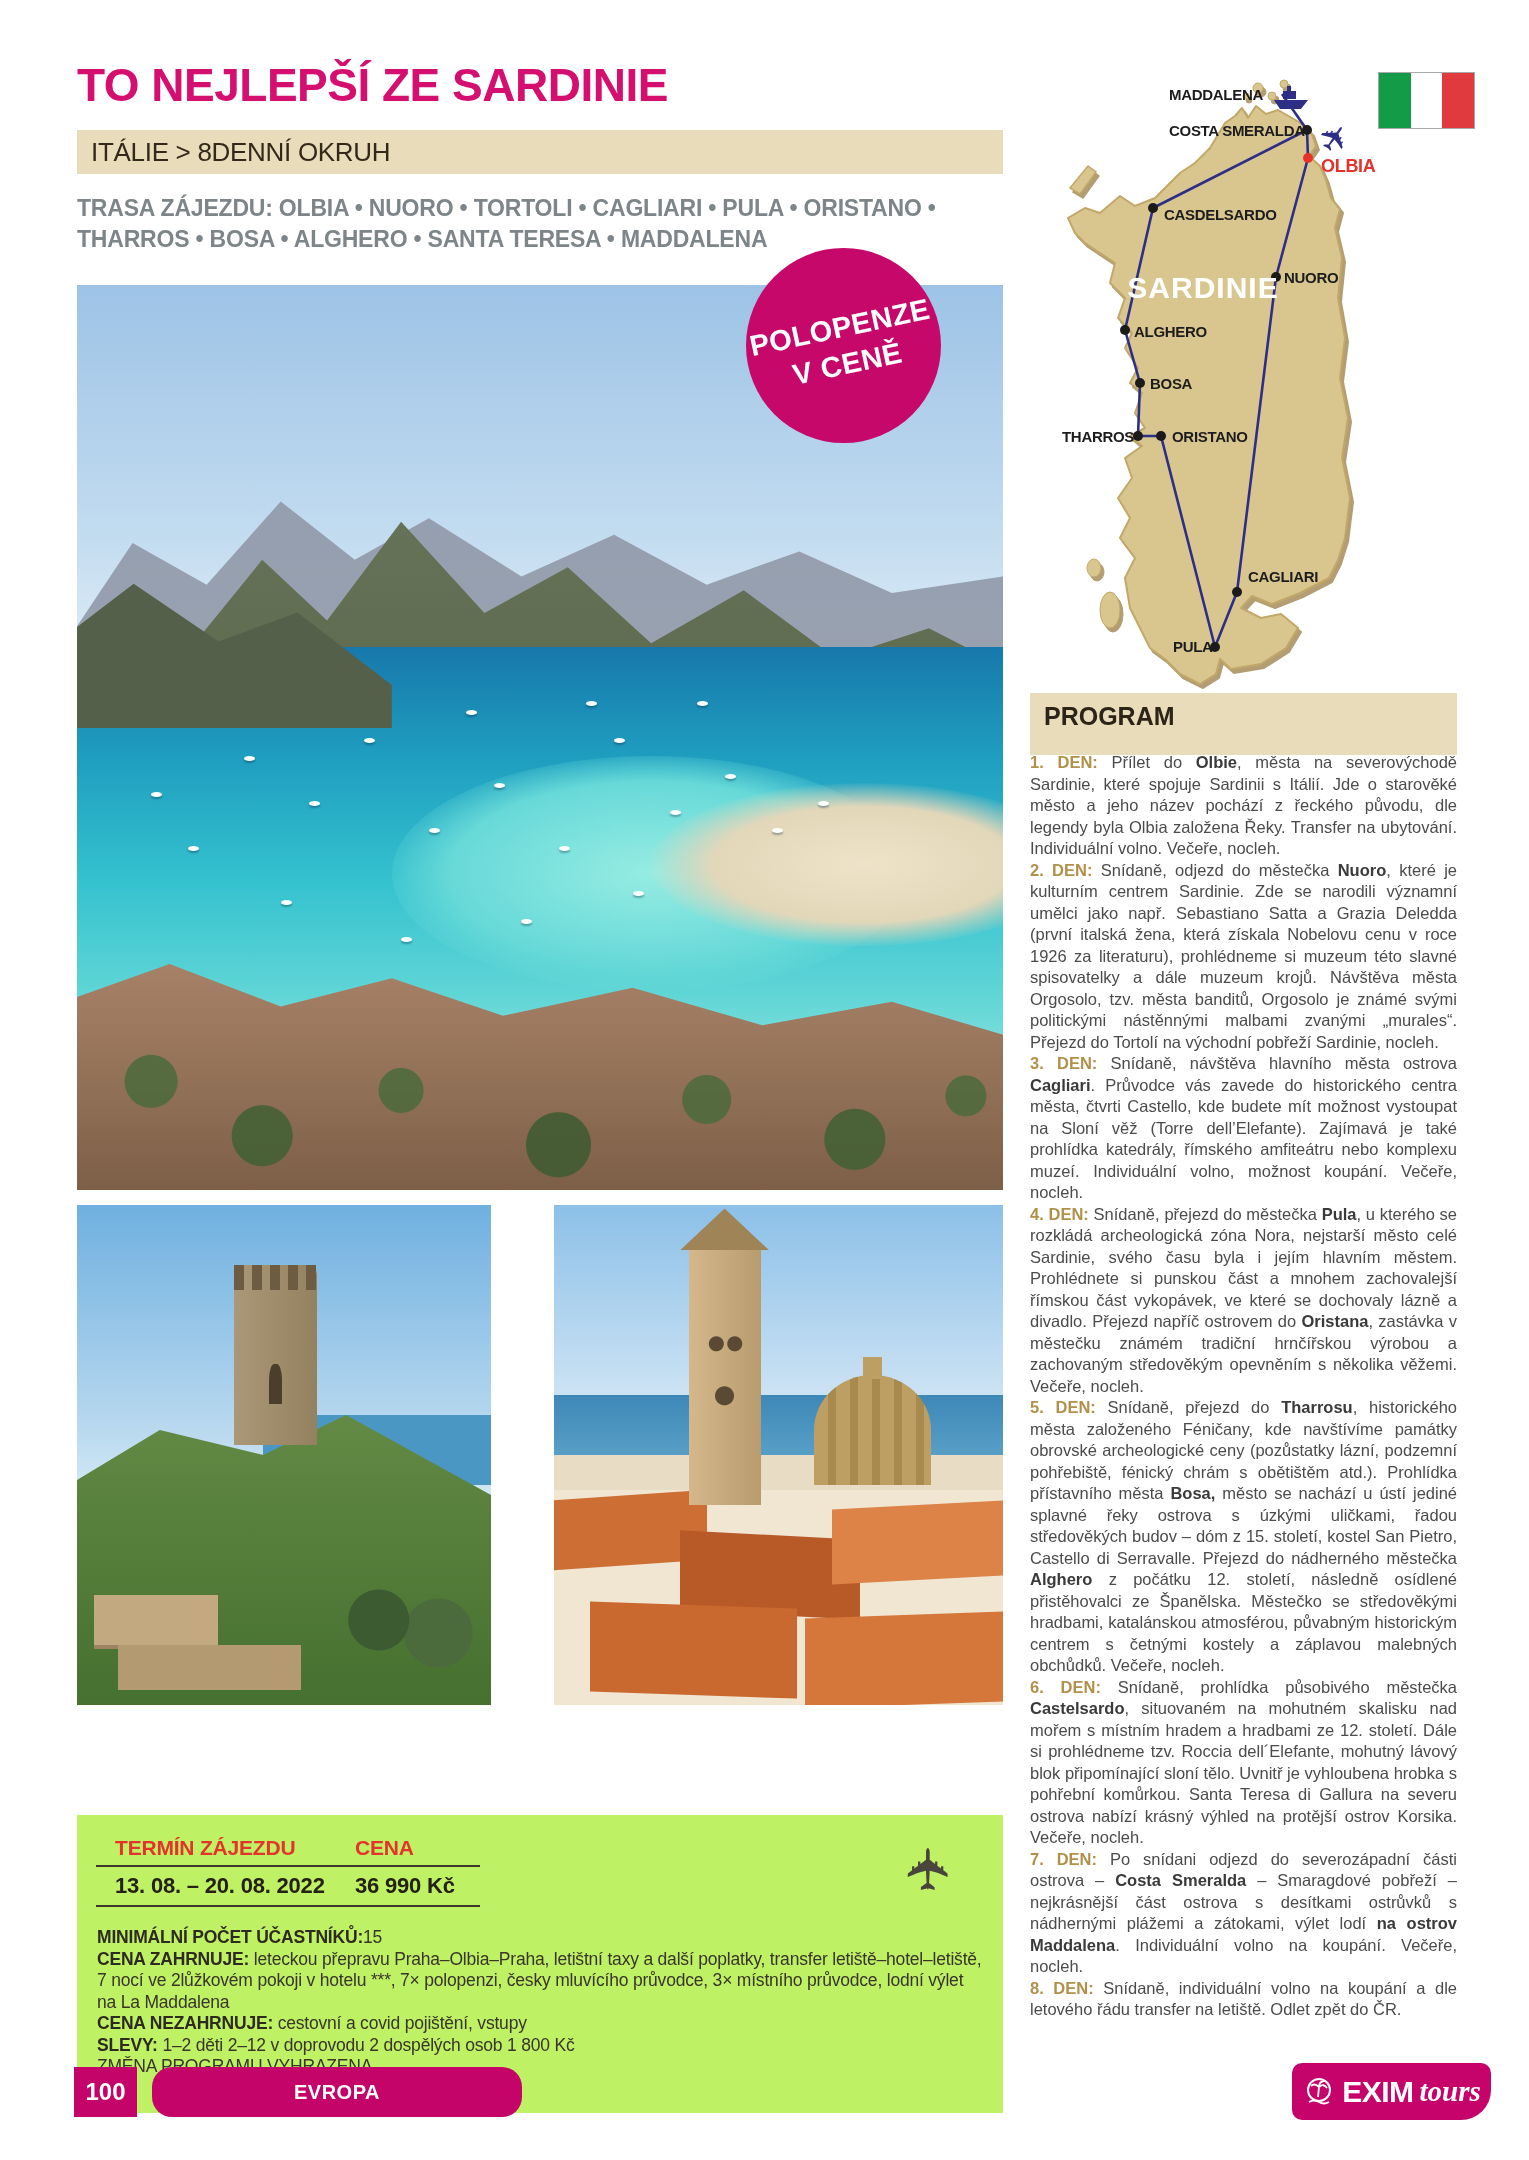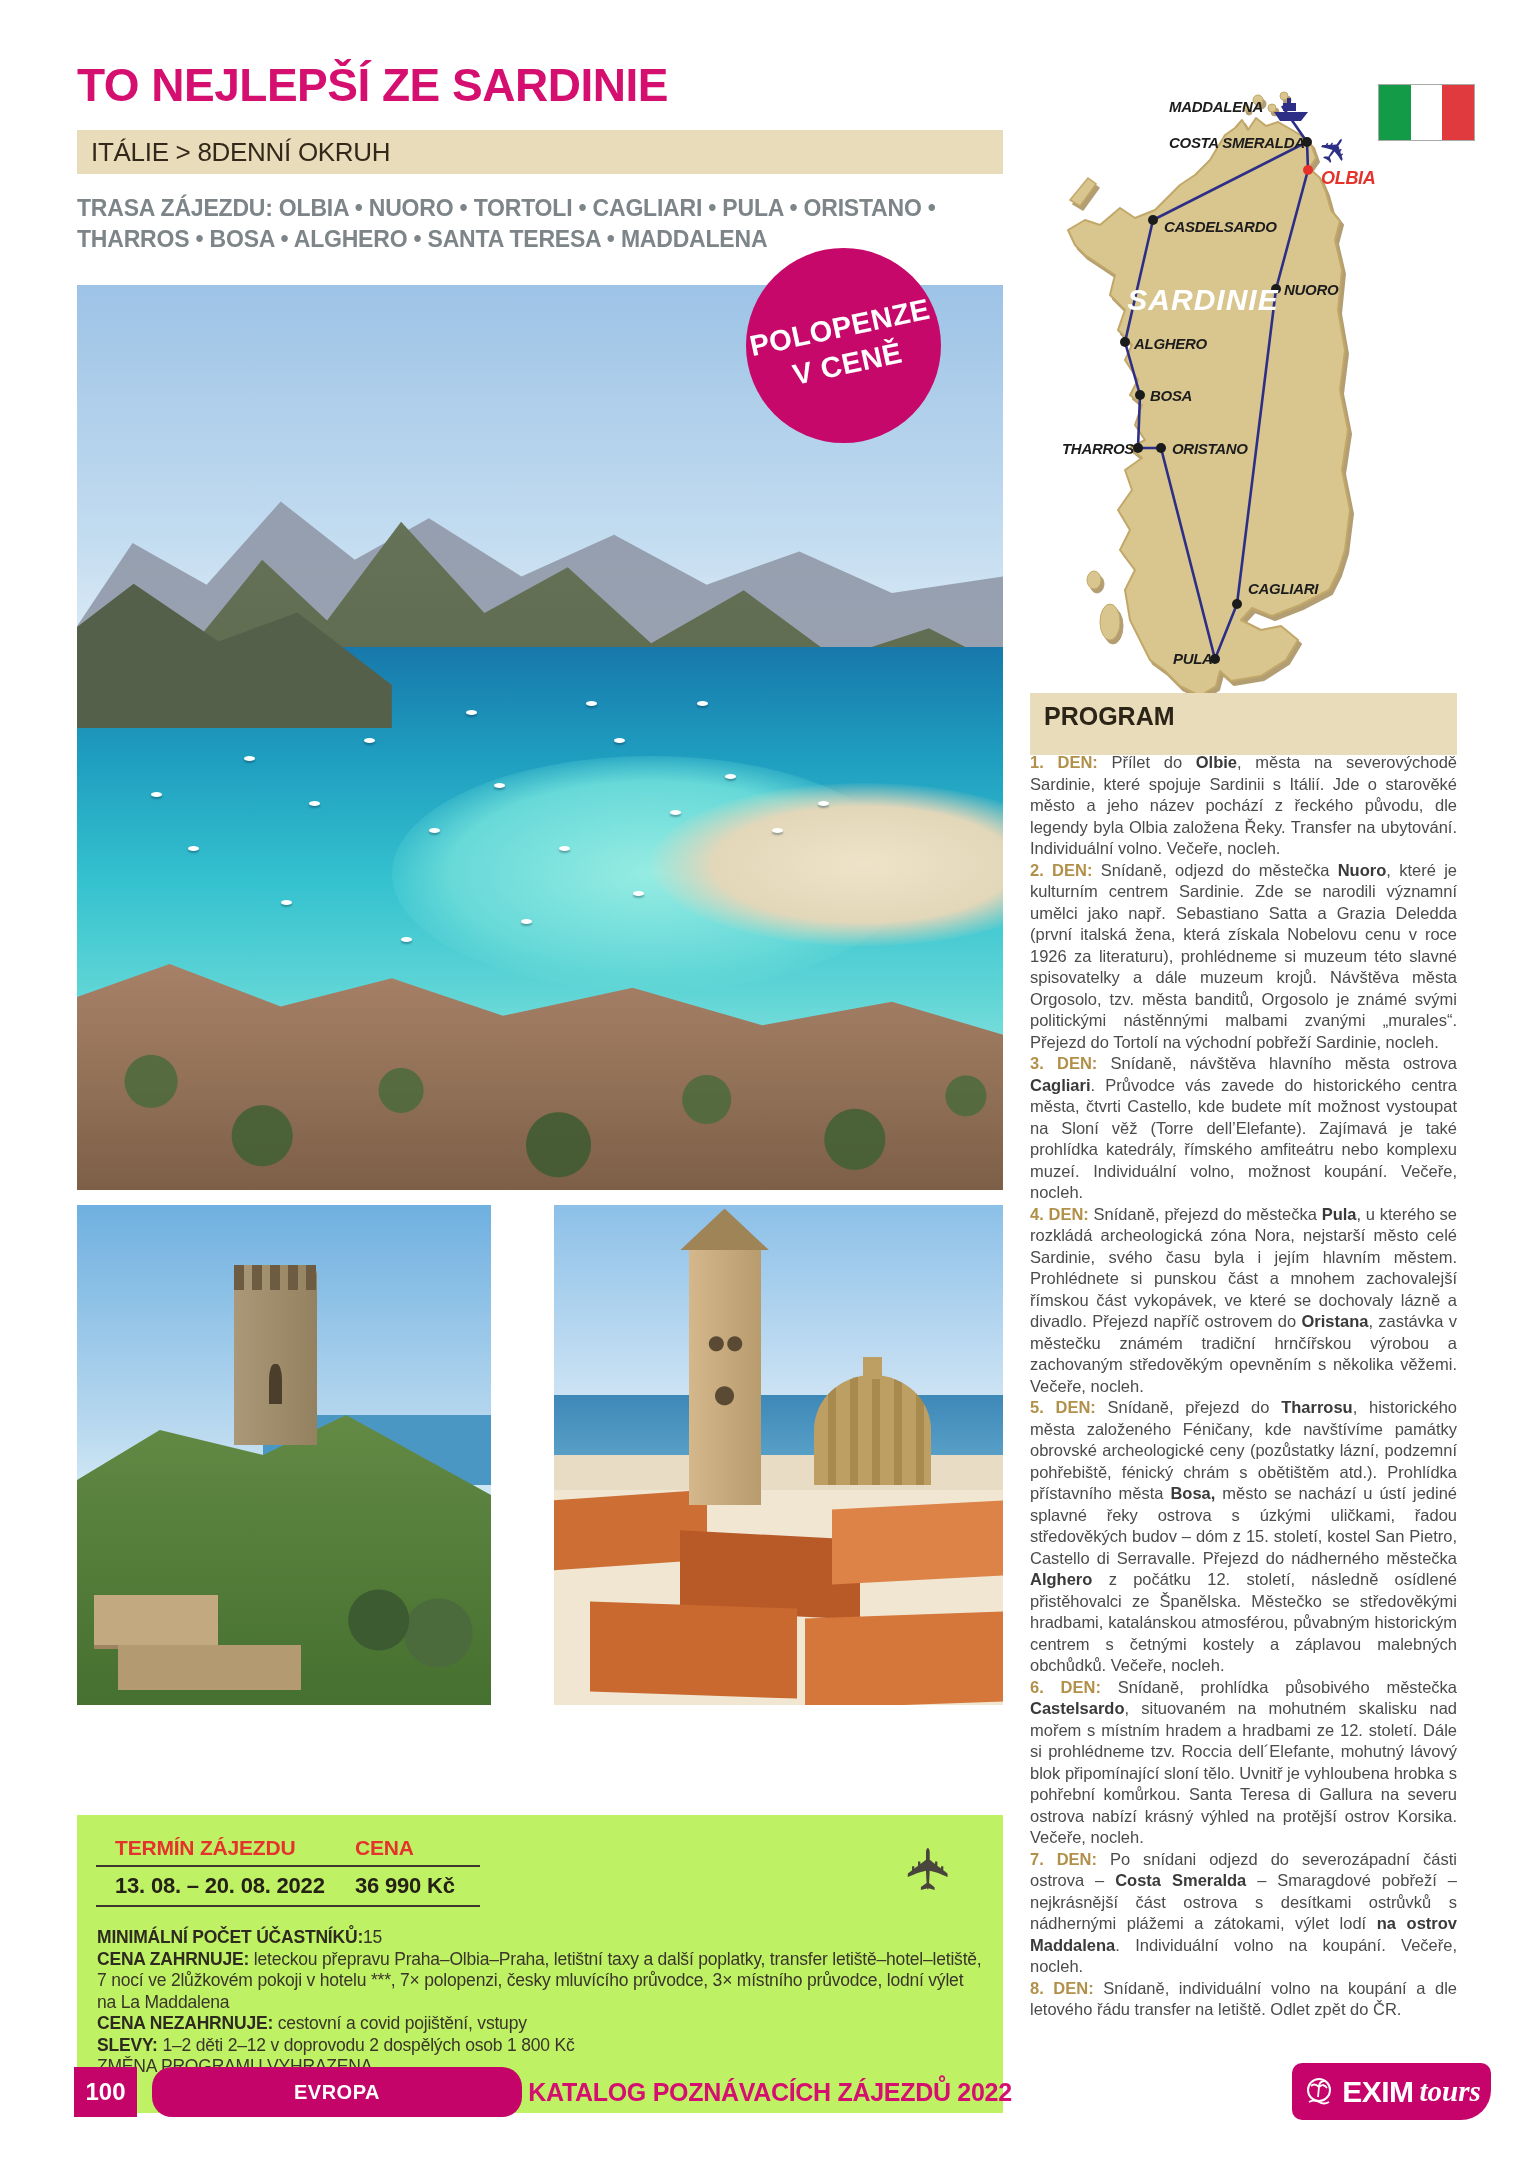--- a/index.html
+++ b/index.html
@@ -113,21 +113,21 @@
   .evropa-box{position:absolute;left:152px;top:2067px;width:370px;height:50px;background:#c5046a;
          color:#fff;font-weight:700;font-size:20px;text-align:center;line-height:50px;letter-spacing:.5px;border-radius:20px;}
   .catalog-text{position:absolute;left:520px;top:2067px;width:500px;height:50px;color:#d50f70;
          font-weight:700;font-size:25px;text-align:center;line-height:50px;letter-spacing:-.3px;}
   .exim-logo{position:absolute;left:1292px;top:2063px;width:199px;height:57px;background:#c5036a;
          border-radius:10px 10px 30px 10px;display:flex;align-items:center;justify-content:center;gap:6px;color:#fff;}
   .exim-bold{font-weight:700;font-size:30px;letter-spacing:-.5px;}
   .exim-script{font-family:"Liberation Serif","DejaVu Serif",serif;font-style:italic;font-weight:700;font-size:29px;}
 
   
-  .map{position:absolute;left:1030px;top:60px;width:480px;height:660px;font-style:italic;}
+  .map{position:absolute;left:1030px;top:48px;width:480px;height:660px;}
   .map svg{position:absolute;left:0;top:0;width:100%;height:100%;overflow:visible;}
   .maplabel{font-family:"Liberation Sans","DejaVu Sans",sans-serif;font-weight:700;letter-spacing:-.3px;}
   .region{font-family:"Liberation Sans","DejaVu Sans",sans-serif;font-weight:700;fill:#ffffff;
           font-size:30px;letter-spacing:1px;}
   .flag{position:absolute;left:348px;top:24px;width:97px;height:57px;border:1px solid #a9a9a9;
         display:flex;box-sizing:border-box;}
   .flag i{flex:1;}
   .flag .g{background:#149b48;} .flag .w{background:#ffffff;} .flag .r{background:#e0393e;}
 
   
@@ -237,21 +237,20 @@
         <p><span>ZMĚNA PROGRAMU VYHRAZENA</span></p>
       </div>
   </div>
 
   <div class="pagenum-box">
     <span>100</span>
   </div>
   <div class="evropa-box">
     <span>EVROPA</span>
   </div>
-  <div class="catalog-text">KATALOG POZNÁVACÍCH ZÁJEZDŮ 2022</div>
   <div class="exim-logo">
     <svg width="34" height="34" viewBox="0 0 34 34">
       <circle cx="17" cy="15" r="11" fill="none" stroke="#ffffff" stroke-width="2"></circle>
       <path d="M16,22 L17,12 M17,12 C14,9 11,9 9,11 M17,12 C17,8 19,6 23,6 M17,12 C20,9 23,10 25,13" fill="none" stroke="#ffffff" stroke-width="1.8"></path>
       <path d="M7,27 Q12,24 17,27 Q22,30 27,27" fill="none" stroke="#ffffff" stroke-width="2"></path>
     </svg>
     <span class="exim-bold">EXIM</span>
       <span class="exim-script">tours</span>
   </div>
 

